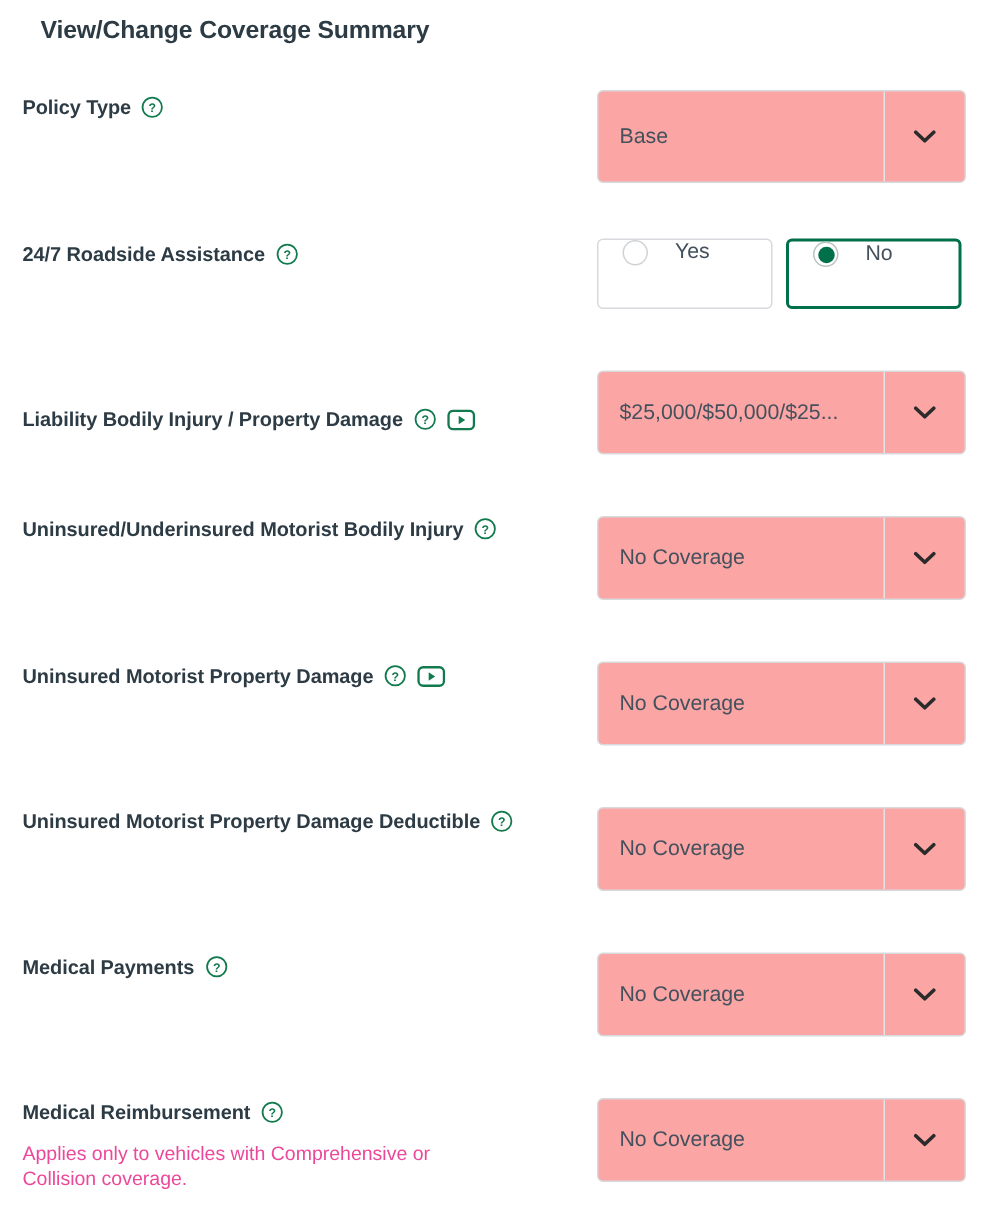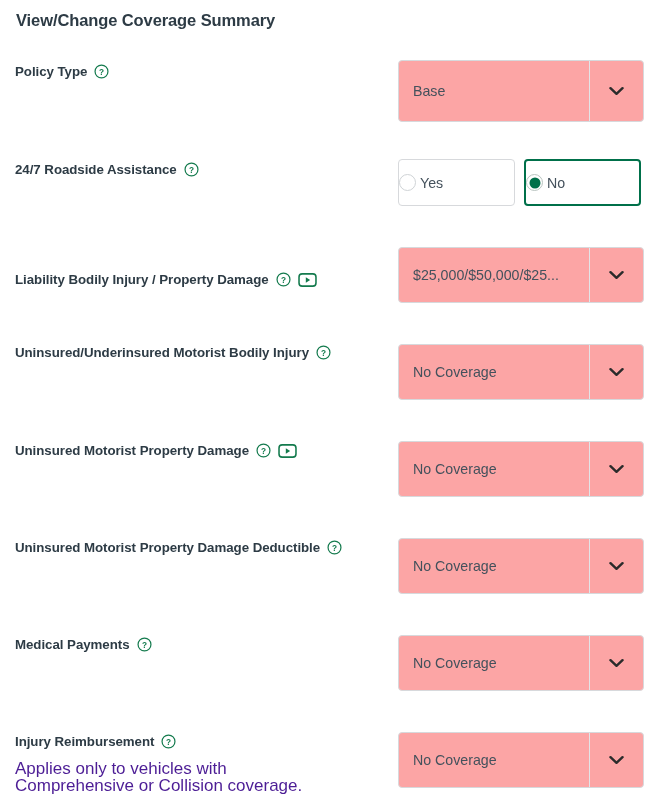--- a/index.html
+++ b/index.html
@@ -19,21 +19,21 @@
   .page {
     position: relative;
     width: 659px;
     height: 810px;
     background: #ffffff;
   }
 
   
   .page-title {
     position: absolute;
-    left: 16px;
+    left: 27px;
     top: 11px;
     font-size: 16.5px;
     font-weight: bold;
     color: #2d3b45;
     letter-spacing: -0.1px;
     white-space: nowrap;
   }
 
   
   .row {
@@ -69,23 +69,23 @@
     width: 19px;
     height: 14px;
     flex: 0 0 19px;
     display: block;
   }
 
   
   .helper-text {
     position: absolute;
     left: 15px;
-    font-size: 17px;
+    font-size: 13px;
     line-height: 17px;
-    color: #4c1d95;
+    color: #ec4899;
     font-weight: normal;
     max-width: 290px;
   }
 
   
   .select {
     position: absolute;
     left: 398px;
     width: 246px;
     background: #fca5a5;
@@ -134,22 +134,22 @@
     display: flex;
     gap: 9px;
   }
   .radio-opt {
     width: 117px;
     height: 47px;
     border: 1px solid #d7d9dc;
     border-radius: 4px;
     background: #ffffff;
     display: flex;
-    align-items: center;
-    gap: 4px;
+    padding-left: 16px;
+    gap: 18px;
     cursor: pointer;
   }
   .radio-opt.selected {
     border: 2px solid #00704a;
   }
   .radio-dot {
     width: 17px;
     height: 17px;
     border-radius: 50%;
     border: 1px solid #cfd3d6;
@@ -326,21 +326,21 @@
       <div class="select-arrow-box">
         <svg class="chev" viewBox="0 0 16 10">
           <path d="M1.6 2 L8 8 L14.4 2" fill="none" stroke="#2b2b2b" stroke-width="2.6" stroke-linecap="round" stroke-linejoin="round"></path>
         </svg>
       </div>
     </div>
   </div>
 
   <div class="row">
     <div class="label-wrap" style="top:734px;">
-      <span class="label-text">Injury Reimbursement</span>
+      <span class="label-text">Medical Reimbursement</span>
       <svg class="help-icon" viewBox="0 0 20 20">
         <circle cx="10" cy="10" r="8.6" fill="none" stroke="#137a4d" stroke-width="1.6"></circle>
         <text x="10" y="14.3" text-anchor="middle" font-family="Liberation Sans, sans-serif" font-size="11" font-weight="bold" fill="#137a4d">?</text>
       </svg>
     </div>
     <div class="helper-text" style="top:760px;">Applies only to vehicles with Comprehensive or Collision coverage.</div>
     <div class="select" style="top:732px;height:56px;">
       <div class="select-value">
         <span>No Coverage</span>
       </div>

